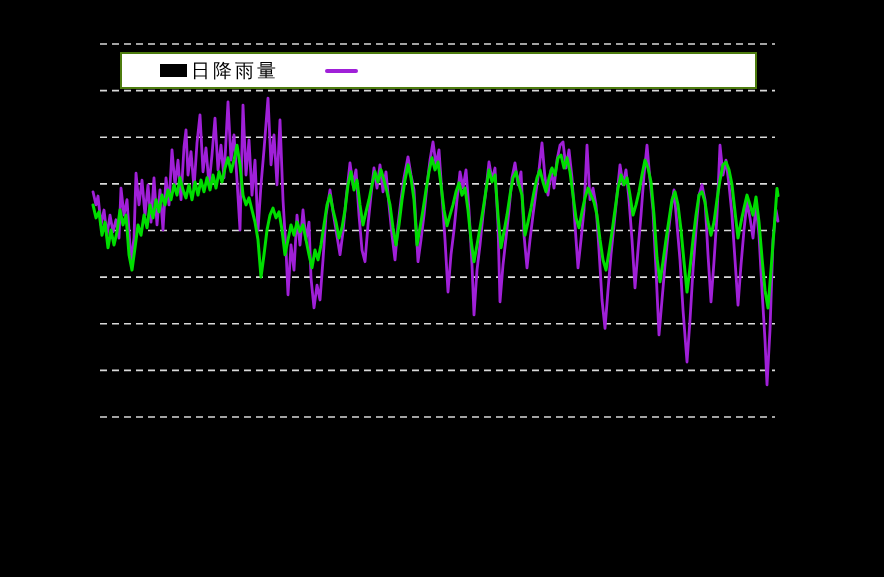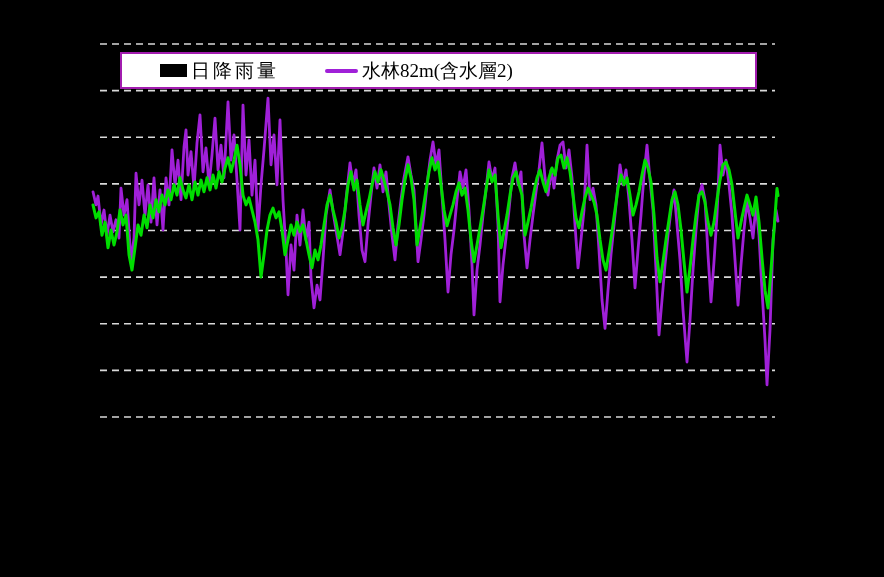--- a/index.html
+++ b/index.html
@@ -1,21 +1,21 @@
 <!DOCTYPE html>
 <html><head>
 <meta charset="utf-8">
 <style>
   html,body{margin:0;padding:0;background:#000;}
   body{width:884px;height:577px;position:relative;overflow:hidden;
        font-family:"Liberation Serif","DejaVu Serif",serif;}
   #chart-svg{position:absolute;left:0;top:0;}
   .legend-box{
     position:absolute;left:120px;top:52px;width:637px;height:37px;
-    background:#ffffff;border:2px solid #a21caf;box-sizing:border-box;
+    background:#ffffff;border:2px solid #4d7c0f;box-sizing:border-box;
     display:flex;align-items:center;padding-left:38px;z-index:2;
   }
   .legend-item{display:flex;align-items:center;margin-right:0;}
   .legend-item + .legend-item{margin-left:46px;}
   .swatch-rect{width:27px;height:13px;display:inline-block;}
   .swatch-line{width:33px;height:4px;display:inline-block;border-radius:2px;}
   .legend-label{color:#000;font-size:19px;margin-left:4px;white-space:nowrap;}
   .legend-label.spaced{letter-spacing:3px;}
 </style>
 </head>
@@ -35,15 +35,14 @@
     <polyline points="93,204.9 96,217.9 99,211.8 102,235.2 105,222.1 108,247.8 111,230.0 114,245.0 117,231.9 120,210.0 123,224.9 126,215.1 129,254.7 132,270.1 135,247.8 138,224.9 141,235.2 144,215.1 147,227.7 150,204.9 153,217.9 156,199.7 159,211.8 162,195.1 165,204.9 168,189.9 171,199.7 174,184.8 177,195.1 180,177.8 183,189.9 186,197.9 189,184.8 192,199.7 195,182.0 198,195.1 201,180.1 204,191.8 207,177.8 210,189.9 213,175.0 216,188.1 219,171.8 222,182.0 225,168.0 228,157.8 231,171.8 234,160.1 237,145.2 240,164.8 243,195.1 246,204.9 249,197.9 252,210.0 255,222.1 258,239.8 261,277.1 264,254.7 267,230.0 270,215.1 273,208.1 276,217.9 279,211.8 282,230.0 285,254.7 288,239.8 291,224.9 294,235.2 297,222.1 300,231.9 303,224.9 306,239.8 309,254.7 312,267.8 315,250.1 318,259.9 321,245.0 324,224.9 327,204.9 330,195.1 333,210.0 336,222.1 339,238.0 342,227.7 345,210.0 348,184.8 351,171.8 354,189.9 357,180.1 360,204.9 363,224.9 366,211.8 369,199.7 372,184.8 375,171.8 378,182.0 381,169.9 384,180.1 387,191.8 390,204.9 393,227.7 396,245.0 399,224.9 402,199.7 405,180.1 408,164.8 411,177.8 414,199.7 417,245.0 420,227.7 423,210.0 426,189.9 429,171.8 432,157.8 435,169.9 438,162.0 441,184.8 444,210.0 447,225.8 450,215.1 453,204.9 456,191.8 459,182.9 462,195.1 465,188.1 468,210.0 471,239.8 474,261.7 477,245.0 480,227.7 483,210.0 486,189.9 489,169.9 492,182.0 495,175.0 498,215.1 501,247.8 504,231.9 507,215.1 510,195.1 513,177.8 516,171.8 519,184.8 522,195.1 525,235.2 528,222.1 531,208.1 534,191.8 537,177.8 540,169.9 543,182.0 546,191.8 549,177.8 552,168.0 555,175.0 558,157.8 561,155.0 564,168.0 567,157.8 570,171.8 573,195.1 576,217.9 579,227.7 582,211.8 585,197.9 588,188.1 591,195.1 594,202.1 597,215.1 600,239.8 603,259.9 606,270.1 609,251.9 612,231.9 615,210.0 618,188.1 621,175.0 624,184.8 627,177.8 630,195.1 633,215.1 636,204.9 639,191.8 642,175.0 645,160.1 648,168.0 651,182.0 654,215.1 657,258.0 660,281.8 663,261.7 666,239.8 669,219.8 672,199.7 675,191.8 678,204.9 681,230.0 684,261.7 687,292.0 690,267.8 693,239.8 696,215.1 699,195.1 702,191.8 705,202.1 708,222.1 711,235.2 714,222.1 717,199.7 720,180.1 723,164.8 726,162.0 729,169.9 732,184.8 735,211.8 738,238.0 741,222.1 744,208.1 747,195.1 750,204.9 753,215.1 756,196.9 759,222.1 762,258.0 765,290.2 768,307.9 771,270.1 774,230.0 777,188.5 778,195.5" fill="none" stroke="#00DD00" stroke-width="3" stroke-linejoin="round" stroke-linecap="round"></polyline>
   </svg>
 
 <div class="legend-box">
   <div class="legend-item">
     <span class="swatch-rect" style="background: rgb(0, 0, 0);"></span>
     <span class="legend-label spaced">日降雨量</span>
   </div>
   <div class="legend-item">
     <span class="swatch-line" style="background: rgb(160, 32, 216);"></span>
-    <span class="legend-label">水林82m(含水層2)</span>
   </div>
 </div>
 
 </body></html>

